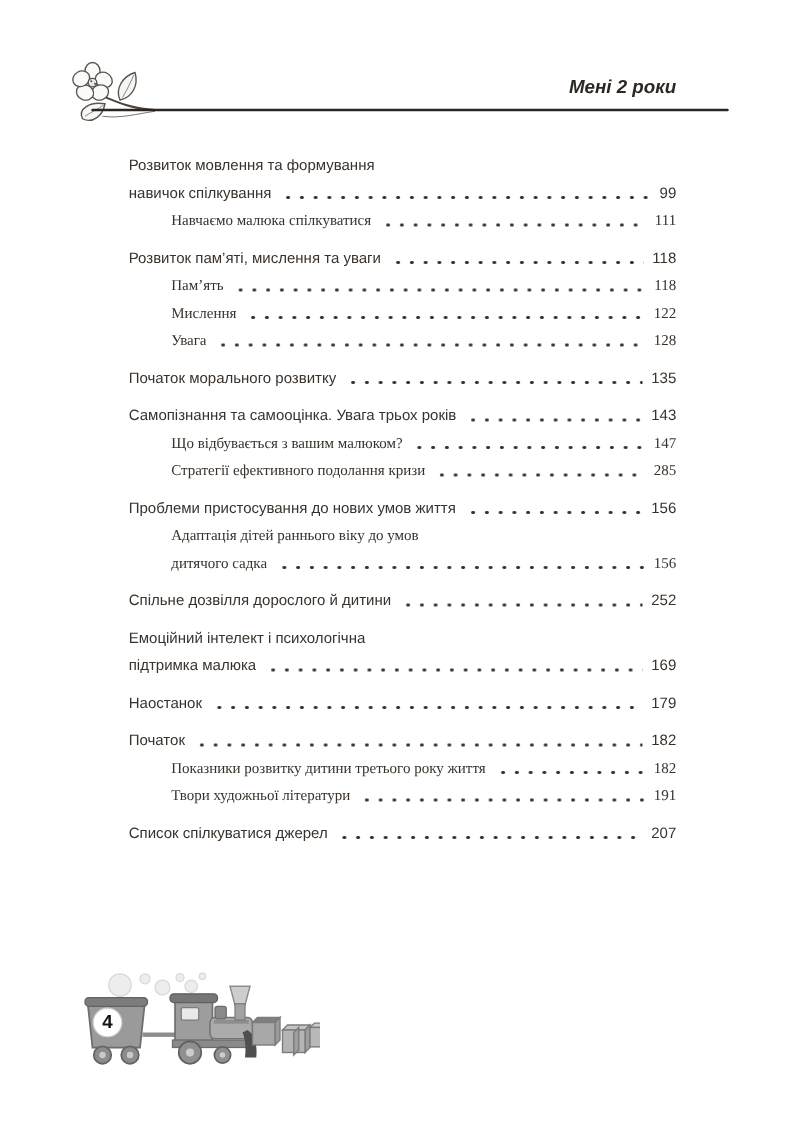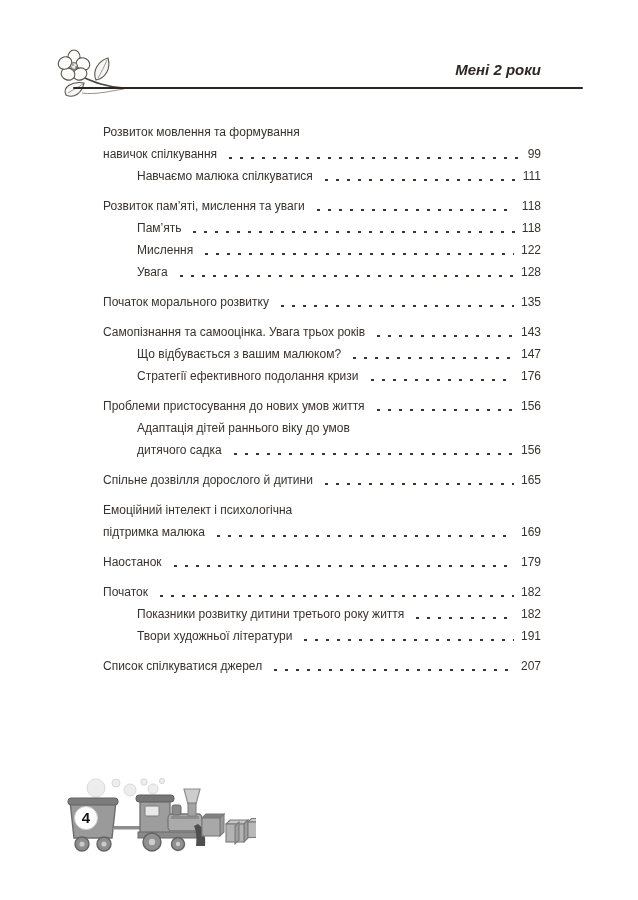--- a/index.html
+++ b/index.html
@@ -14,21 +14,21 @@
   }
   .header-rule{
     position:absolute;left:73px;top:87px;width:510px;height:2px;background:#2b2622;border-radius:1px;
   }
   .flower{position:absolute;left:52px;top:47px;width:72px;height:60px;}
   
   .toc{position:absolute;left:103px;top:121px;width:438px;}
   .toc-group{margin-top:8px;}
   .toc-group:first-child{margin-top:0;}
   .toc-row{display:flex;align-items:baseline;height:22px;font-size:12px;line-height:22px;}
-  .toc-row.indent{padding-left:34px;}
+  .toc-row.indent{padding-left:34px;font-family:Liberation Serif, serif;}
   .toc-label{white-space:nowrap;}
   .toc-leader{
     flex:1 1 auto;height:22px;margin:0 7px 0 8px;align-self:flex-start;
     background-image:radial-gradient(circle, #3b342e 1.35px, rgba(0,0,0,0) 1.5px);
     background-size:11px 4px;background-repeat:repeat-x;background-position:0 13px;
   }
   .toc-page{white-space:nowrap;}
   
   .train{position:absolute;left:56px;top:776px;width:200px;height:92px;}
   .train svg{position:absolute;left:0;top:0;}
@@ -117,21 +117,21 @@
           <span class="toc-page">143</span>
         </div>
         <div class="toc-row indent">
           <span class="toc-label">Що відбувається з вашим малюком?</span>
           <span class="toc-leader"></span>
           <span class="toc-page">147</span>
         </div>
         <div class="toc-row indent">
           <span class="toc-label">Стратегії ефективного подолання кризи</span>
           <span class="toc-leader"></span>
-          <span class="toc-page">176</span>
+          <span class="toc-page">285</span>
         </div>
       </div>
       <div class="toc-group">
         <div class="toc-row">
           <span class="toc-label">Проблеми пристосування до нових умов життя</span>
           <span class="toc-leader"></span>
           <span class="toc-page">156</span>
         </div>
         <div class="toc-row indent">
           <span class="toc-label">Адаптація дітей раннього віку до умов</span>
@@ -139,21 +139,21 @@
         <div class="toc-row indent">
           <span class="toc-label">дитячого садка</span>
           <span class="toc-leader"></span>
           <span class="toc-page">156</span>
         </div>
       </div>
       <div class="toc-group">
         <div class="toc-row">
           <span class="toc-label">Спільне дозвілля дорослого й дитини</span>
           <span class="toc-leader"></span>
-          <span class="toc-page">165</span>
+          <span class="toc-page">252</span>
         </div>
       </div>
       <div class="toc-group">
         <div class="toc-row">
           <span class="toc-label">Емоційний інтелект і психологічна</span>
         </div>
         <div class="toc-row">
           <span class="toc-label">підтримка малюка</span>
           <span class="toc-leader"></span>
           <span class="toc-page">169</span>

